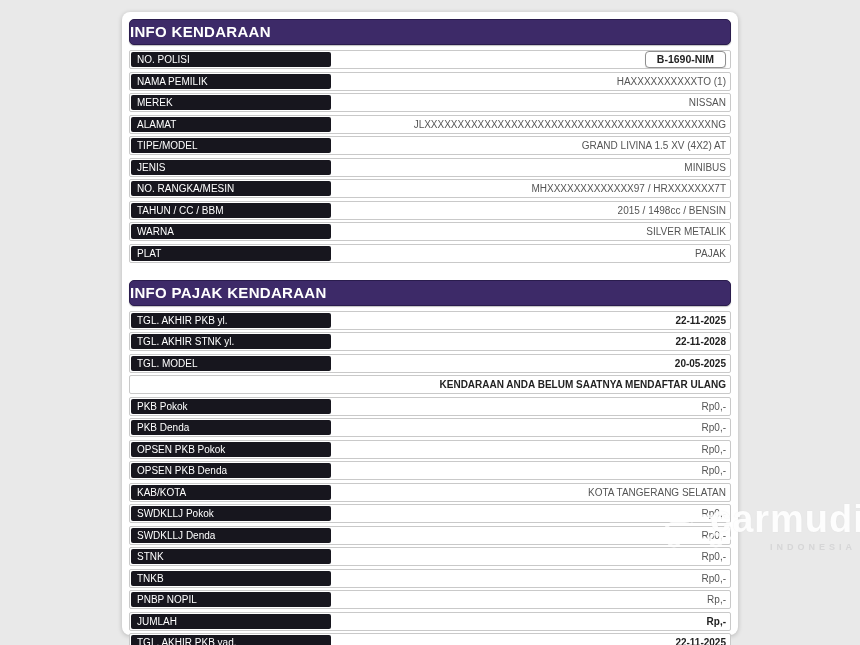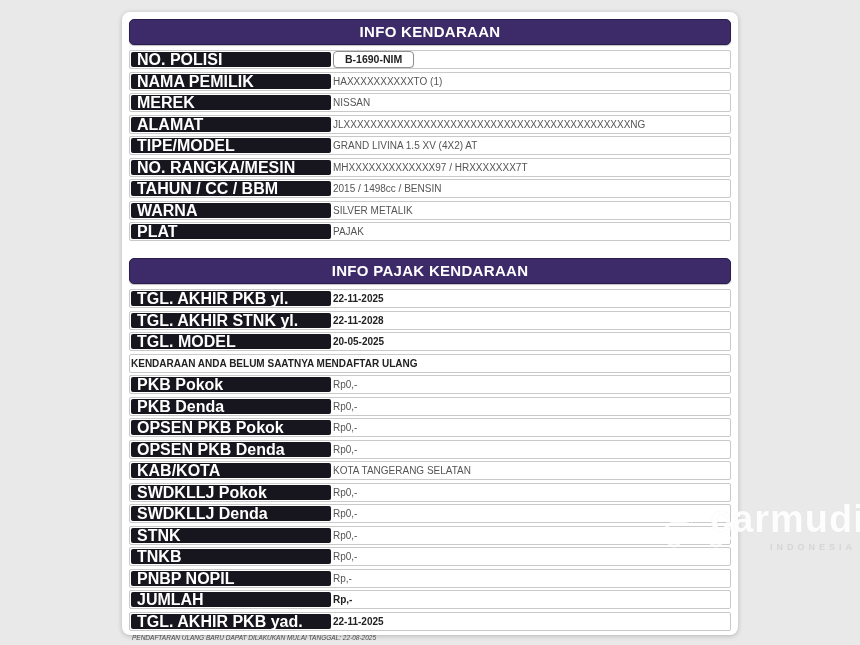--- a/index.html
+++ b/index.html
@@ -12,42 +12,42 @@
     position:absolute;left:122px;top:12px;width:616px;height:623px;
     background:#ffffff;border-radius:8px;
     box-shadow:0 1px 5px rgba(0,0,0,0.22);
     padding:7px;box-sizing:border-box;
   }
   .section-header{
     background:var(--header-bg,#3d2a68);
     border:1px solid #2a1c4d;
     border-radius:5px;
     height:26px;line-height:24px;box-sizing:border-box;
-    text-align:center;color:#ffffff;font-weight:bold;
+    text-align:left;color:#ffffff;font-weight:bold;
     font-size:15px;letter-spacing:.3px;
     margin-bottom:5px;
     box-shadow:0 1px 1px rgba(0,0,0,0.25);
   }
   .section-header.second{margin-top:17px;}
   .rows{}
   .row{
     display:flex;align-items:stretch;
     border:1px solid #c9c9c9;border-radius:2px;
     height:17px;margin-bottom:2.5px;background:#ffffff;
   }
   .row .label{
     flex:0 0 200px;margin:1px;background:var(--label-bg,#17161e);
-    border-radius:2px;color:#ffffff;font-weight:bold;
-    font-size:16px;line-height:13px;padding:1px 0 0 6px;
+    border-radius:2px;color:#ffffff;font-weight:normal;
+    font-size:10px;line-height:13px;padding:1px 0 0 6px;
     box-sizing:border-box;white-space:nowrap;overflow:hidden;
   }
   .row .value{
     flex:1;font-size:10px;color:#555555;
     line-height:15px;padding:1px 4px 0 1px;
-    white-space:nowrap;overflow:hidden;
+    white-space:nowrap;overflow:hidden;text-align:right;
   }
   .row .value.bold{font-weight:bold;color:#222222;}
   .plate-box{
     display:inline-block;border:1px solid #8f8f8f;border-radius:4px;
     background:#ffffff;padding:0 11px;height:15px;line-height:14px;
     font-size:10.5px;font-weight:bold;color:#222222;
     position:relative;top:-1px;box-shadow:0 1px 1px rgba(0,0,0,0.12);
   }
   .footer{
     margin-top:3px;padding-left:3px;
@@ -89,20 +89,24 @@
         <span class="label">MEREK</span>
         <span class="value">NISSAN</span>
       </div>
       <div class="row">
         <span class="label">ALAMAT</span>
         <span class="value">JLXXXXXXXXXXXXXXXXXXXXXXXXXXXXXXXXXXXXXXXXXXXNG</span>
       </div>
       <div class="row">
         <span class="label">TIPE/MODEL</span>
         <span class="value">GRAND LIVINA 1.5 XV (4X2) AT</span>
+      </div>
+      <div class="row">
+        <span class="label">JENIS</span>
+        <span class="value">MINIBUS</span>
       </div>
       <div class="row">
         <span class="label">NO. RANGKA/MESIN</span>
         <span class="value">MHXXXXXXXXXXXXX97 / HRXXXXXXX7T</span>
       </div>
       <div class="row">
         <span class="label">TAHUN / CC / BBM</span>
         <span class="value">2015 / 1498cc / BENSIN</span>
       </div>
       <div class="row">

